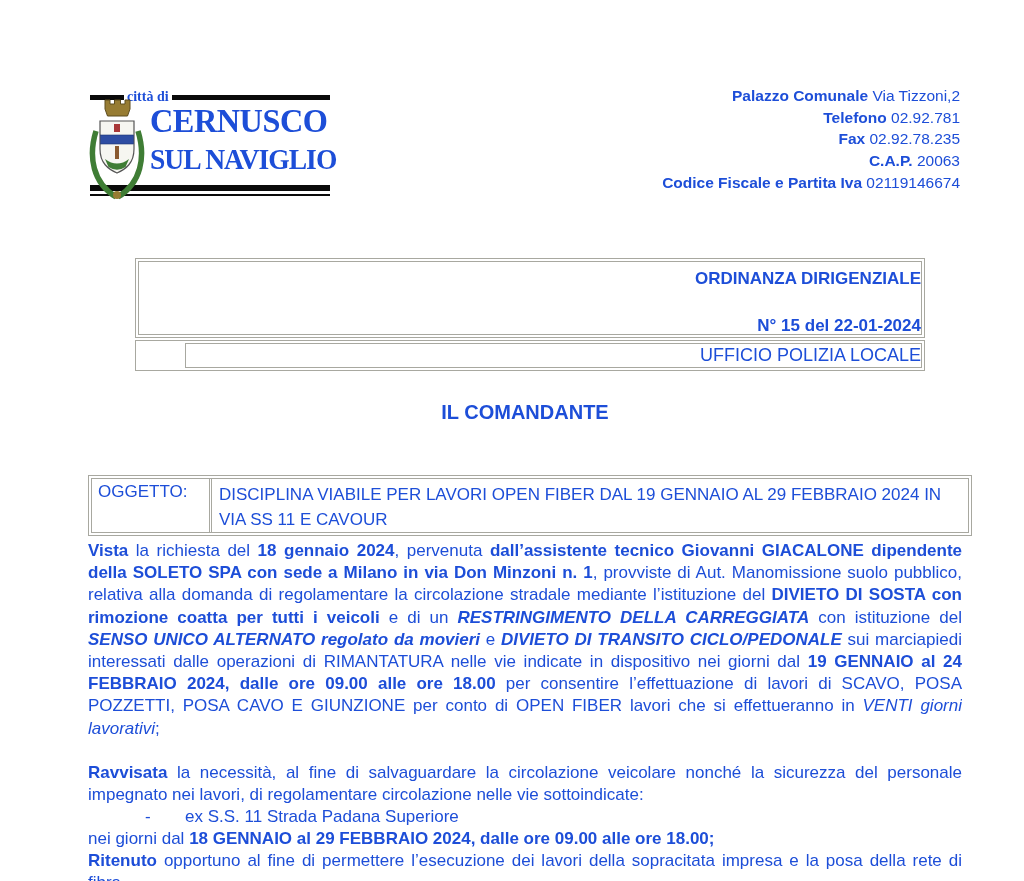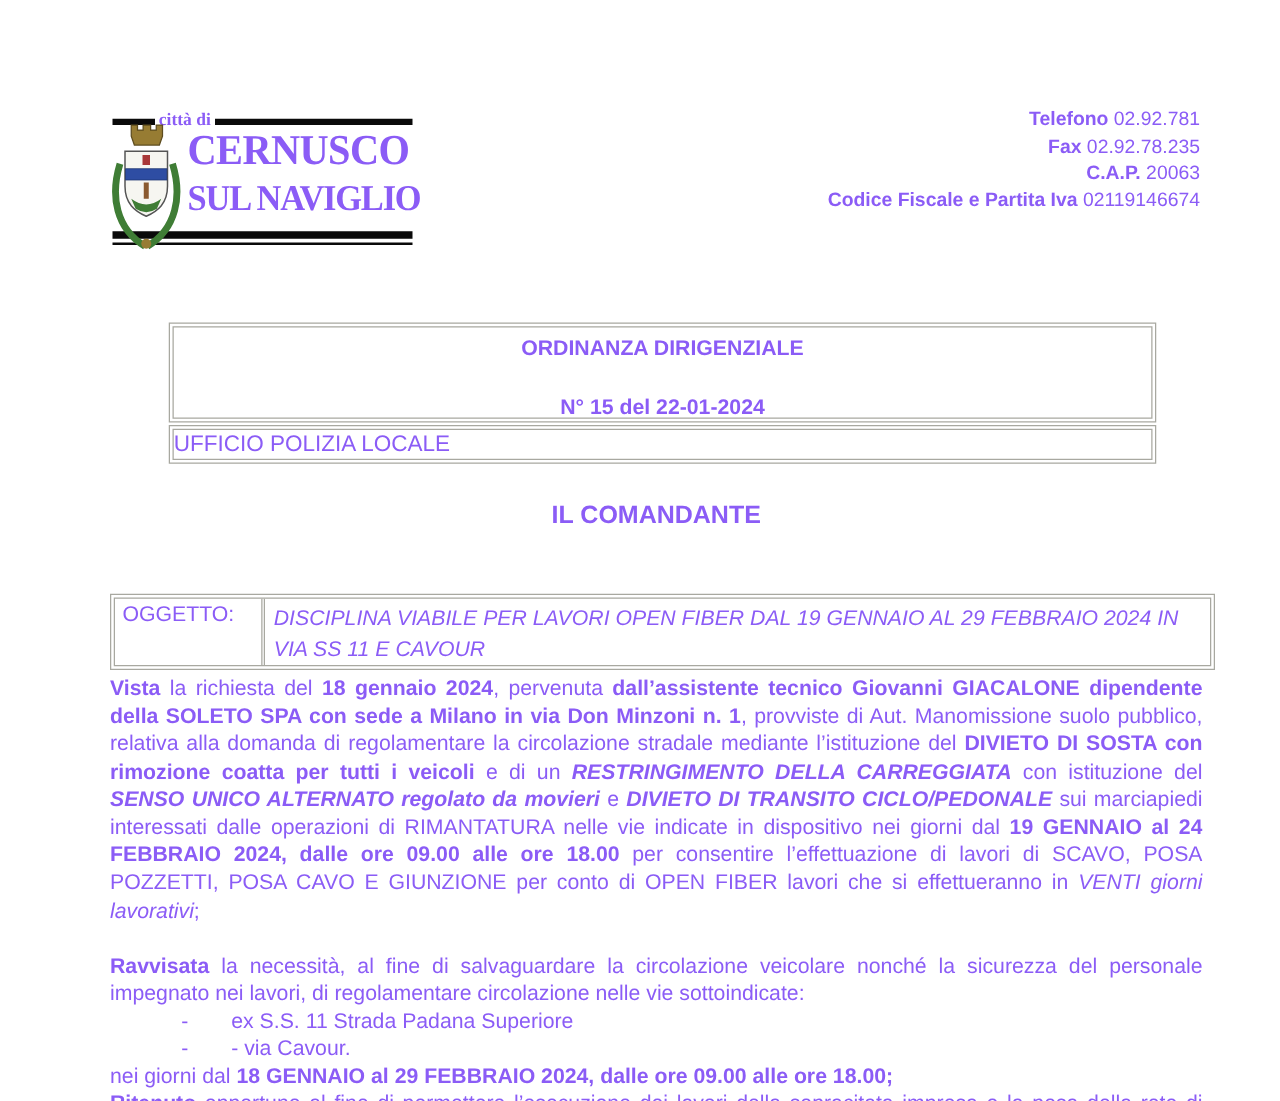--- a/index.html
+++ b/index.html
@@ -1,19 +1,19 @@
 <!DOCTYPE html>
 <html><head>
 <meta charset="utf-8">
 <style>
   * { margin:0; padding:0; box-sizing:border-box; }
   html,body { background:#ffffff; }
   .page {
     position:relative; width:1024px; height:881px; overflow:hidden;
-    background:#ffffff; color:#8b5cf6;
+    background:#ffffff; color:#1d4ed8;
     font-family:"Liberation Sans", sans-serif;
   }
   .b { font-weight:bold; }
   .i { font-style:italic; }
   .u { }
 
   
   .logo { position:absolute; left:88px; top:87px; width:242px; height:116px; }
   .logo-topbar { position:absolute; left:2px; right:0; top:4px; display:flex; align-items:center; }
   .logo-topbar .bar { background:#0a0a0a; height:5px; }
@@ -29,35 +29,35 @@
   .logo-botbars .bb2 { height:2px; background:#0a0a0a; margin-top:3px; }
 
   
   .contact { position:absolute; right:64px; top:85px; text-align:right; font-size:15.5px; line-height:21.7px; }
 
   
   .dbox { border:1px solid #a8a8a0; padding:2px; background:#fff; }
   .dbox-inner { border:1px solid #a8a8a0; height:100%; }
 
   .title-box { position:absolute; left:135px; top:258px; width:790px; height:80px; }
-  .title-box .dbox-inner { display:flex; flex-direction:column; align-items:center; padding-top:7px; }
+  .title-box .dbox-inner { display:flex; flex-direction:column; align-items:flex-end; padding-top:7px; }
   .doc-type { font-weight:bold; font-size:17px; }
   .doc-number { font-weight:bold; font-size:17px; margin-top:27px; }
   .office-box { position:absolute; left:135px; top:340px; width:790px; height:31px; }
-  .office-box .dbox-inner { display:flex; align-items:center; justify-content:flex-start; }
+  .office-box .dbox-inner { display:flex; align-items:center; justify-content:flex-end;margin-left:47px; }
   .office { font-size:18px; }
 
   .heading { position:absolute; left:88px; top:401px; width:874px; text-align:center; font-weight:bold; font-size:20px; }
 
   
   .oggetto { position:absolute; left:88px; top:475px; width:884px; height:61px; }
   .oggetto .dbox-inner { display:flex; }
   .oggetto-label { flex:0 0 118px; border-right:1px solid #a8a8a0; padding:3px 4px 0 6px; font-size:17px; }
   .oggetto-gap { flex:0 0 2px; border-right:1px solid #a8a8a0; }
-  .oggetto-text { flex:1; padding:3px 6px 0 7px; font-size:17px; line-height:25px;font-style:italic; }
+  .oggetto-text { flex:1; padding:3px 6px 0 7px; font-size:17px; line-height:25px; }
 
   
   .body { position:absolute; left:88px; top:540px; width:874px; font-size:17px; line-height:22.2px; }
   .para { text-align:justify; overflow:hidden; }
   .p1 { height:222px; }
   .p2 { height:44px; }
   .list-row { height:22px; padding-left:57px; overflow:hidden; }
   .list-marker { display:inline-block; width:40px; }
   .p3 { height:22px; text-align:left; }
   .p4 { text-align:justify; text-align-last:justify; }
@@ -88,20 +88,21 @@
       <path d="M12 24 h34 v28 c0 14 -8 20 -17 24 c-9 -4 -17 -10 -17 -24 z" fill="#f6f6f1" stroke="#555555" stroke-width="1.2"></path>
       <rect x="26" y="27" width="6" height="8" fill="#a93838"></rect>
       <rect x="12.5" y="38" width="33" height="9" fill="#2e4da3" stroke="#1c3370" stroke-width="0.6"></rect>
       <rect x="27" y="49" width="4" height="13" fill="#8a5a30"></rect>
       <path d="M17 62 q12 9 24 0 l-3.5 8 q-8.5 5.5 -17 0 z" fill="#3f7d35"></path>
       <circle cx="29" cy="98" r="4" fill="#977c33"></circle>
     </svg>
   </div>
 
   <div class="contact">
+    <div><span class="b">Palazzo Comunale</span><span> Via Tizzoni,2</span></div>
     <div><span class="b">Telefono</span><span> 02.92.781</span></div>
     <div><span class="b">Fax</span><span> 02.92.78.235</span></div>
     <div><span class="b">C.A.P.</span><span> 20063</span></div>
     <div><span class="b">Codice Fiscale e Partita Iva</span><span> 02119146674</span></div>
   </div>
 
   <div class="title-box dbox">
     <div class="dbox-inner">
       <div class="doc-type">ORDINANZA DIRIGENZIALE</div>
       <div class="doc-number">N° 15 del 22-01-2024</div>
@@ -122,20 +123,17 @@
       <div class="oggetto-text">DISCIPLINA VIABILE PER LAVORI OPEN FIBER DAL 19 GENNAIO AL 29 FEBBRAIO 2024 IN VIA SS 11 E CAVOUR</div>
     </div>
   </div>
 
   <div class="body">
     <div class="para p1"><span class="b">Vista</span><span> la richiesta del </span><span class="b u">18 gennaio 2024</span><span>, pervenuta </span><span class="b">dall’assistente tecnico Giovanni GIACALONE dipendente della SOLETO SPA con sede a Milano in via Don Minzoni n. 1</span><span>, provviste di Aut. Manomissione suolo pubblico, relativa alla domanda di regolamentare la circolazione stradale mediante l’istituzione del </span><span class="b">DIVIETO DI SOSTA con rimozione coatta per tutti i veicoli</span><span> e di un </span><span class="b i">RESTRINGIMENTO DELLA CARREGGIATA</span><span> con istituzione del </span><span class="b i">SENSO UNICO ALTERNATO regolato da movieri</span><span> e </span><span class="b i u">DIVIETO DI TRANSITO CICLO/PEDONALE</span><span> sui marciapiedi interessati dalle operazioni di RIMANTATURA nelle vie indicate in dispositivo nei giorni dal </span><span class="b u">19 GENNAIO al 24 FEBBRAIO 2024</span><span class="b">, dalle ore 09.00 alle ore 18.00</span><span> per consentire l’effettuazione di lavori di SCAVO, POSA POZZETTI, POSA CAVO E GIUNZIONE per conto di OPEN FIBER lavori che si effettueranno in </span><span class="i u">VENTI giorni lavorativi</span><span>;</span></div>
     <div class="para p2"><span class="b">Ravvisata</span><span> la necessità, al fine di salvaguardare la circolazione veicolare nonché la sicurezza del personale impegnato nei lavori, di regolamentare circolazione nelle vie sottoindicate:</span></div>
     <div class="list-row">
       <span class="list-marker">-</span><span>ex S.S. 11 Strada Padana Superiore</span>
     </div>
-    <div class="list-row">
-      <span class="list-marker">-</span><span>- via Cavour.</span>
-    </div>
     <div class="para p3"><span>nei giorni dal </span><span class="b u">18 GENNAIO al 29 FEBBRAIO 2024</span><span class="b">, dalle ore 09.00 alle ore 18.00;</span></div>
     <div class="para p4"><span class="b">Ritenuto</span><span> opportuno al fine di permettere l’esecuzione dei lavori della sopracitata impresa e la posa della rete di fibra</span></div>
   </div>
 
 </div>
 
 </body></html>

